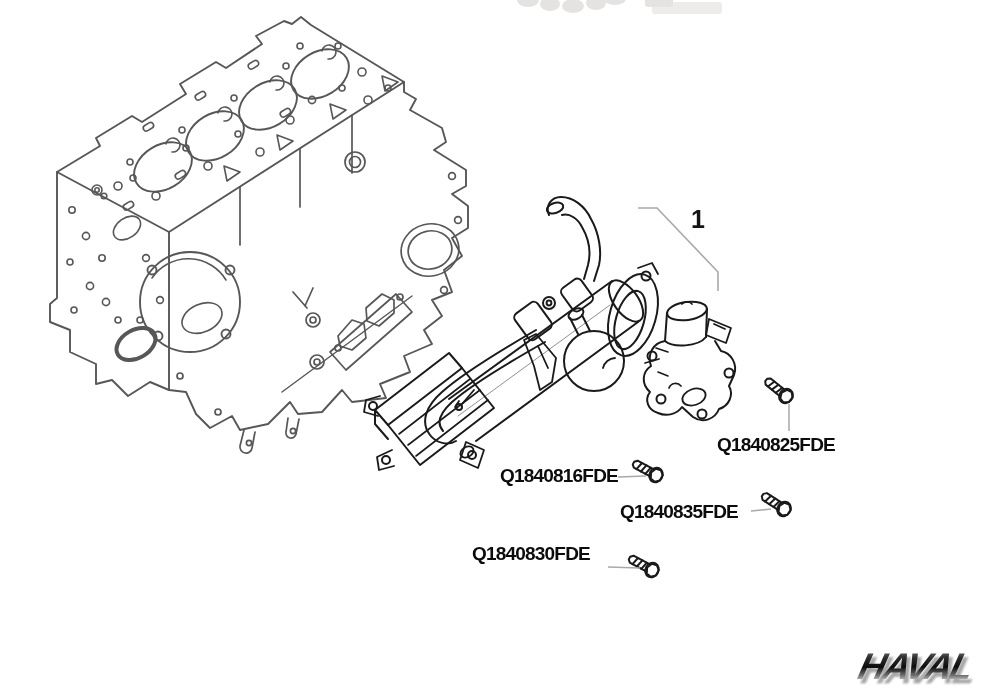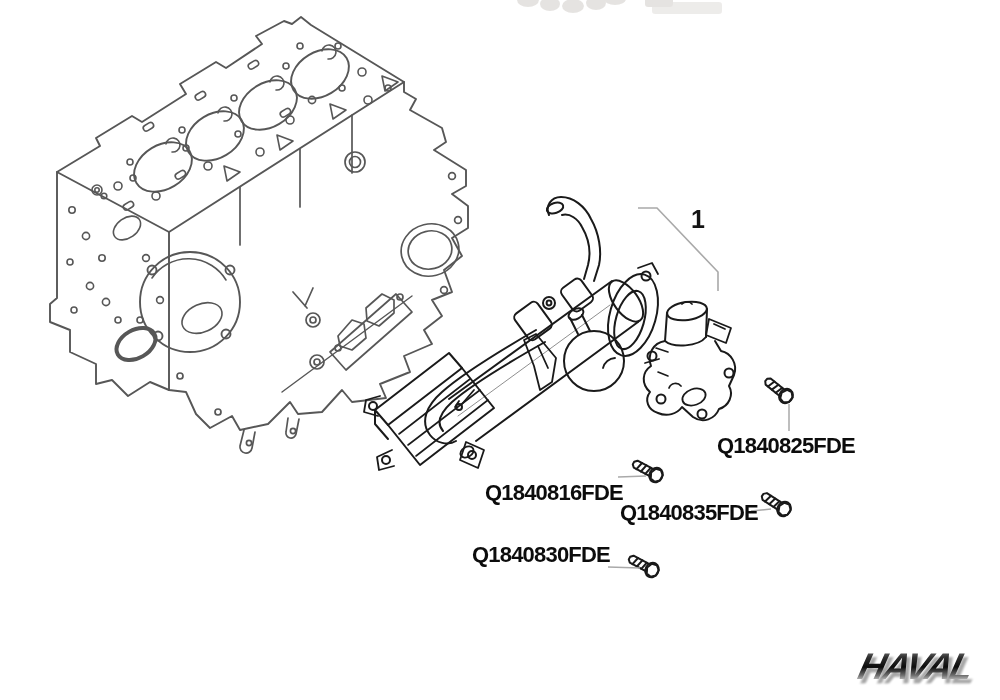--- a/index.html
+++ b/index.html
@@ -1,20 +1,20 @@
 <!DOCTYPE html>
 <html><head>
 <meta charset="utf-8">
 <style>
   html,body{margin:0;padding:0;background:#ffffff;}
   .stage{position:relative;width:1000px;height:700px;background:#ffffff;overflow:hidden;
          font-family:"Liberation Sans",sans-serif;}
   .stage svg{display:block;}
   #diagram-svg{position:absolute;left:0;top:0;}
-  .part-label{position:absolute;font-weight:700;font-size:22px;line-height:1;
+  .part-label{position:absolute;font-weight:700;font-size:19px;line-height:1;
               letter-spacing:-0.8px;color:#0c0c0c;white-space:nowrap;cursor:pointer;}
   .callout{position:absolute;left:691px;top:207px;font-weight:700;font-size:25px;
            line-height:1;color:#141414;cursor:pointer;}
   .logo{position:absolute;left:826px;top:644px;width:172px;height:50px;}
 </style>
 </head>
 <body>
 
 <div class="stage">
 
@@ -245,21 +245,21 @@
     <path d="M789,404 L789,431"></path>
     <path d="M618,477 L646,476"></path>
     <path d="M751,511 L771,509"></path>
     <path d="M608,567 L640,568"></path>
   </g>
 </svg>
 
 <div class="callout">1</div>
 
 <div class="part-label" style="left:717px;top:435px;">Q1840825FDE</div>
-<div class="part-label" style="left:485px;top:466px;margin-top:16px;">Q1840816FDE</div>
+<div class="part-label" style="left:500px;top:466px;">Q1840816FDE</div>
 <div class="part-label" style="left:620px;top:502px;">Q1840835FDE</div>
 <div class="part-label" style="left:472px;top:544px;">Q1840830FDE</div>
 
 <div class="logo">
   <svg width="172" height="50" viewBox="0 0 172 50">
     <g transform="skewX(-14)">
       <text x="97" y="37" text-anchor="middle" font-family="Liberation Sans, sans-serif" font-size="37" font-weight="bold" font-style="italic" letter-spacing="-2" fill="#000" opacity="0.35" filter="url(#logo-soft)" transform="translate(2.5 2.5)">HAVAL</text>
       <text x="95" y="35" text-anchor="middle" font-family="Liberation Sans, sans-serif" font-size="37" font-weight="bold" font-style="italic" letter-spacing="-2" fill="url(#metal)">HAVAL</text>
     </g>
     <defs>

